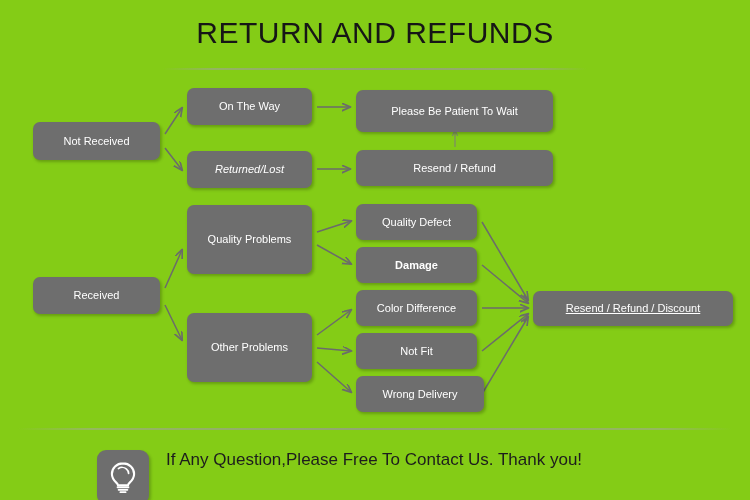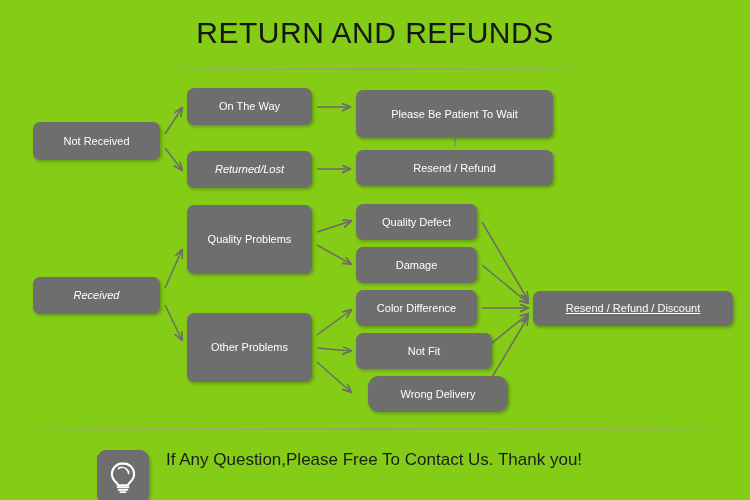--- a/index.html
+++ b/index.html
@@ -157,39 +157,39 @@
 
     <path d="M455,147 L455,130" stroke="#7a7a7a" stroke-width="1" fill="none" marker-end="url(#arrowhead-thin)"></path>
   </svg>
 
   <div class="node" style="left:33px;  top:122px; width:127px; height:38px;">Not Received</div>
 
   <div class="node" style="left:187px; top:88px;  width:125px; height:37px;">On The Way</div>
 
   <div class="node" style="left:187px; top:151px; width:125px; height:37px;font-style:italic;">Returned/Lost</div>
 
-  <div class="node" style="left:356px; top:90px;  width:197px; height:48px;">Please Be Patient To Wait</div>
+  <div class="node" style="left:356px; top:90px;  width:197px; height:42px;">Please Be Patient To Wait</div>
 
   <div class="node" style="left:356px; top:150px; width:197px; height:36px;">Resend / Refund</div>
 
-  <div class="node" style="left:33px;  top:277px; width:127px; height:37px;font-style:italic;">Received</div>
+  <div class="node" style="left:33px;  top:277px; width:127px; height:37px;">Received</div>
 
   <div class="node" style="left:187px; top:205px; width:125px; height:69px;">Quality Problems</div>
 
   <div class="node" style="left:187px; top:313px; width:125px; height:69px;">Other Problems</div>
 
   <div class="node" style="left:356px; top:204px; width:121px; height:36px;text-align:center;">Quality Defect</div>
 
-  <div class="node" style="left:356px; top:247px; width:121px; height:36px;">Damage</div>
+  <div class="node" style="left:356px; top:247px; width:121px; height:36px;font-weight:bold;">Damage</div>
 
   <div class="node" style="left:356px; top:290px; width:121px; height:36px;">Color Difference</div>
 
-  <div class="node" style="left:356px; top:333px; width:136px; height:36px;">Not Fit</div>
-
-  <div class="node" style="left:368px; top:376px; width:140px; height:36px;border-radius:11px;">Wrong Delivery</div>
+  <div class="node" style="left:356px; top:333px; width:121px; height:36px;">Not Fit</div>
+
+  <div class="node" style="left:356px; top:376px; width:128px; height:36px;">Wrong Delivery</div>
 
   <div class="node" style="left:533px; top:291px; width:200px; height:35px;text-decoration:underline;">Resend / Refund / Discount</div>
 
   <div class="footer-rule"></div>
   <div class="footer">
     <div class="bulb-badge">
       <svg width="34" height="36" viewBox="0 0 34 36" aria-hidden="true">
         <path d="M17 4.4 C10.6 4.4 5.9 9.1 5.9 15 C5.9 18.9 8.1 21.6 10.3 23.6
                  C11.3 24.5 11.9 25.3 11.9 26.3 L22.1 26.3 C22.1 25.3 22.7 24.5
                  23.7 23.6 C25.9 21.6 28.1 18.9 28.1 15 C28.1 9.1 23.4 4.4 17 4.4 Z" fill="none" stroke="#ffffff" stroke-width="2.1" stroke-linejoin="round"></path>

